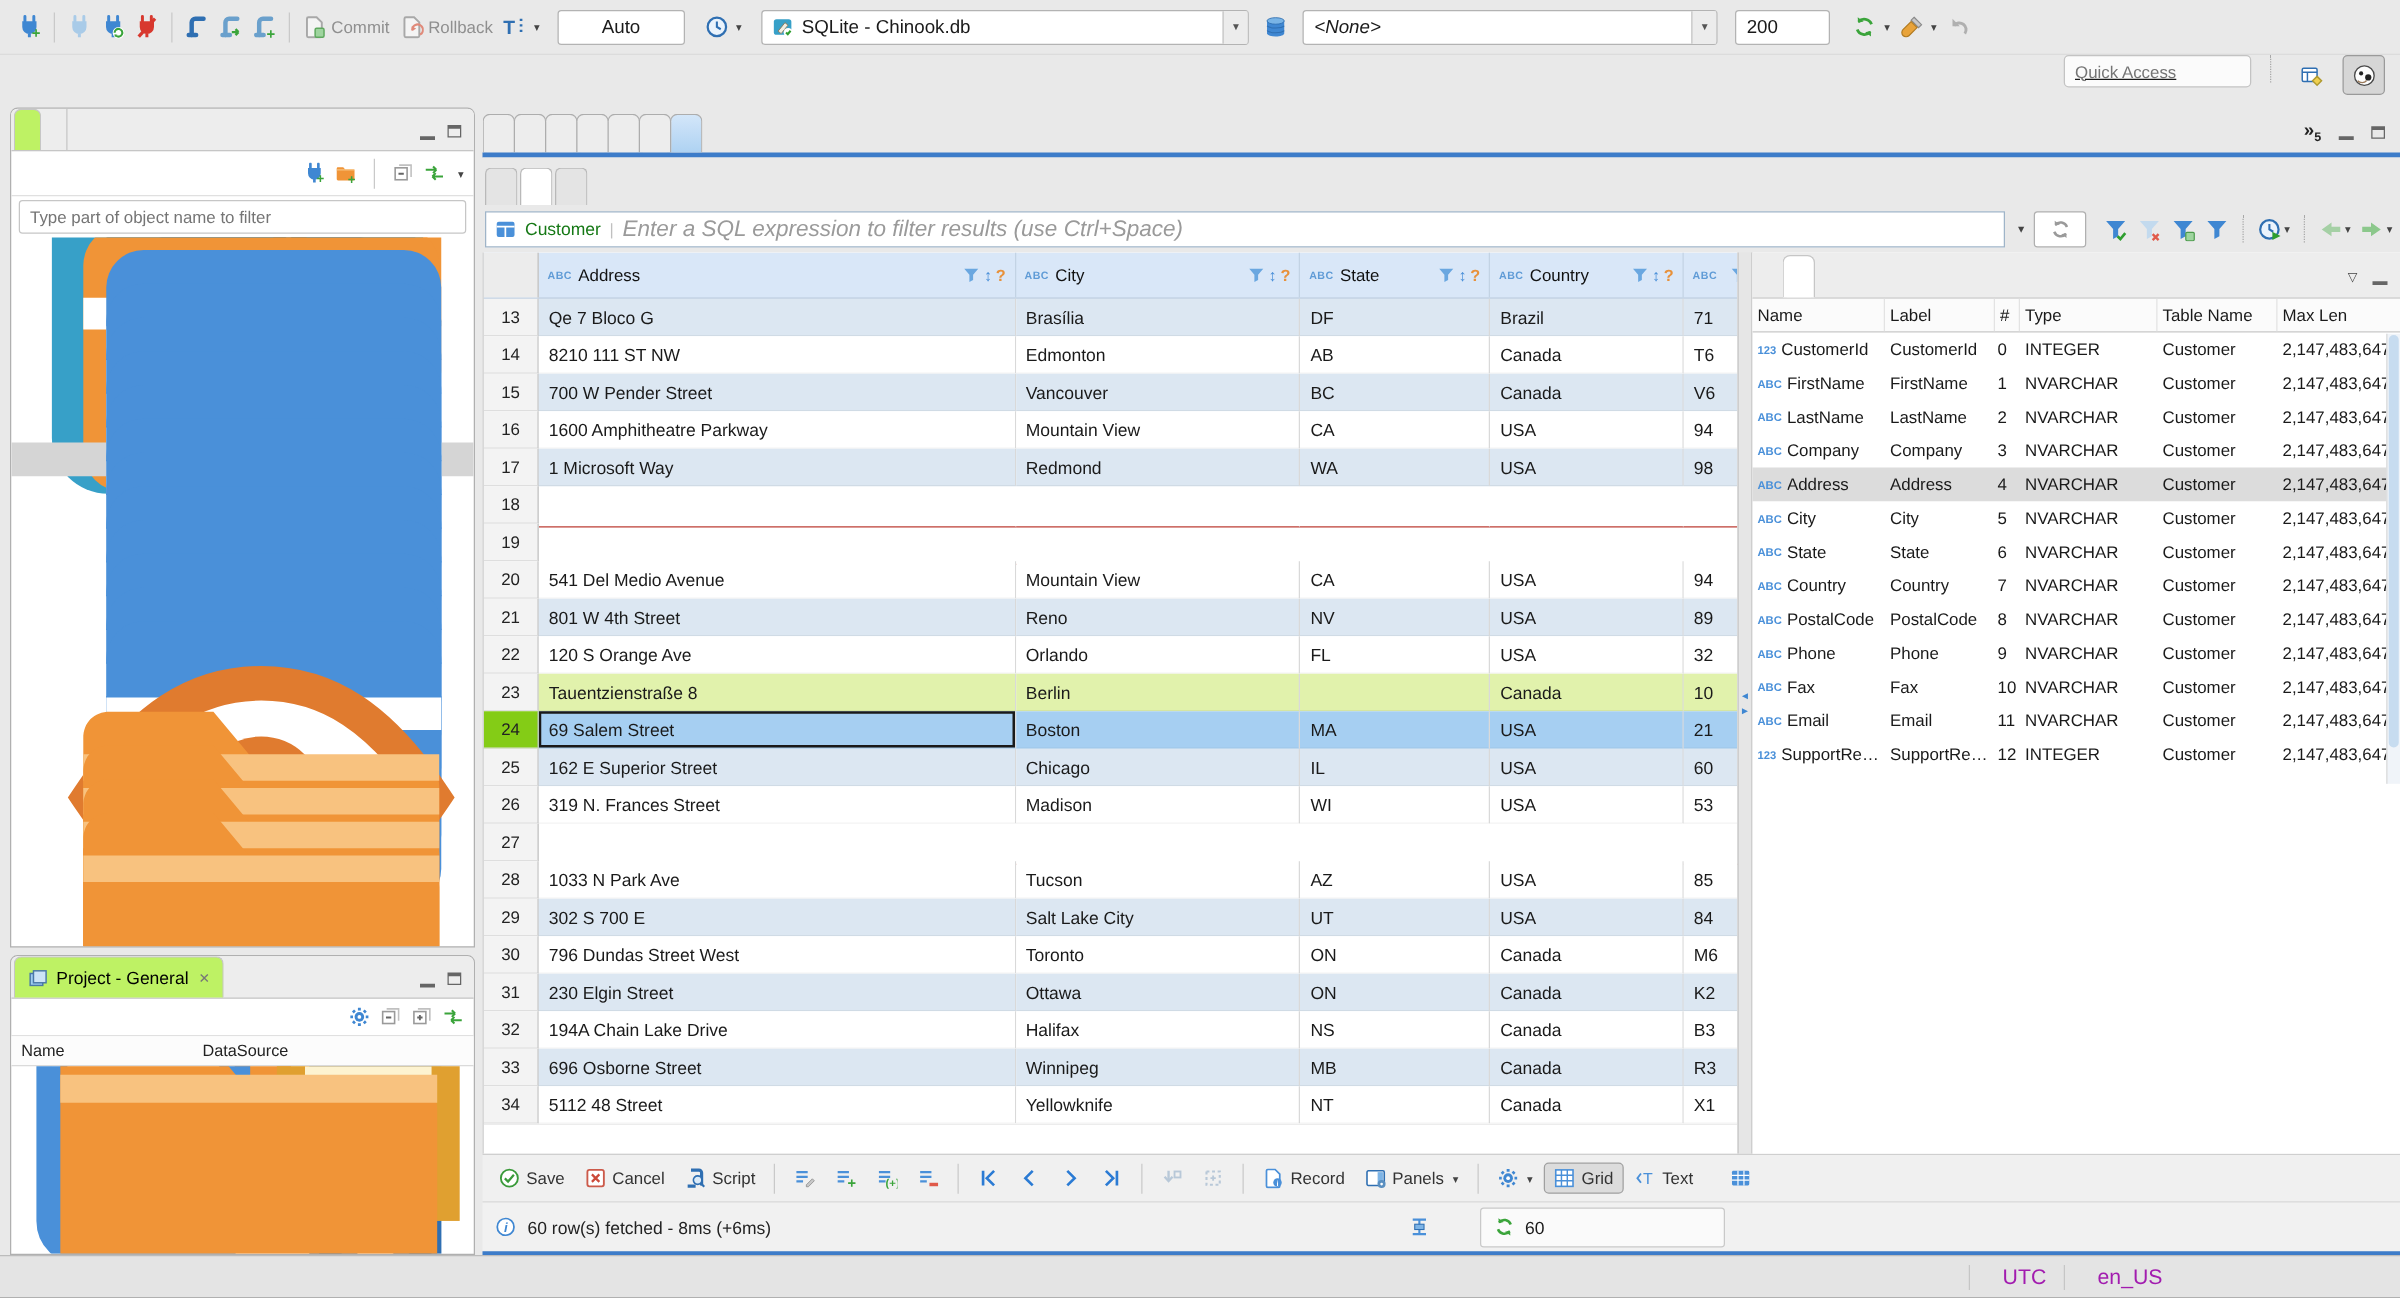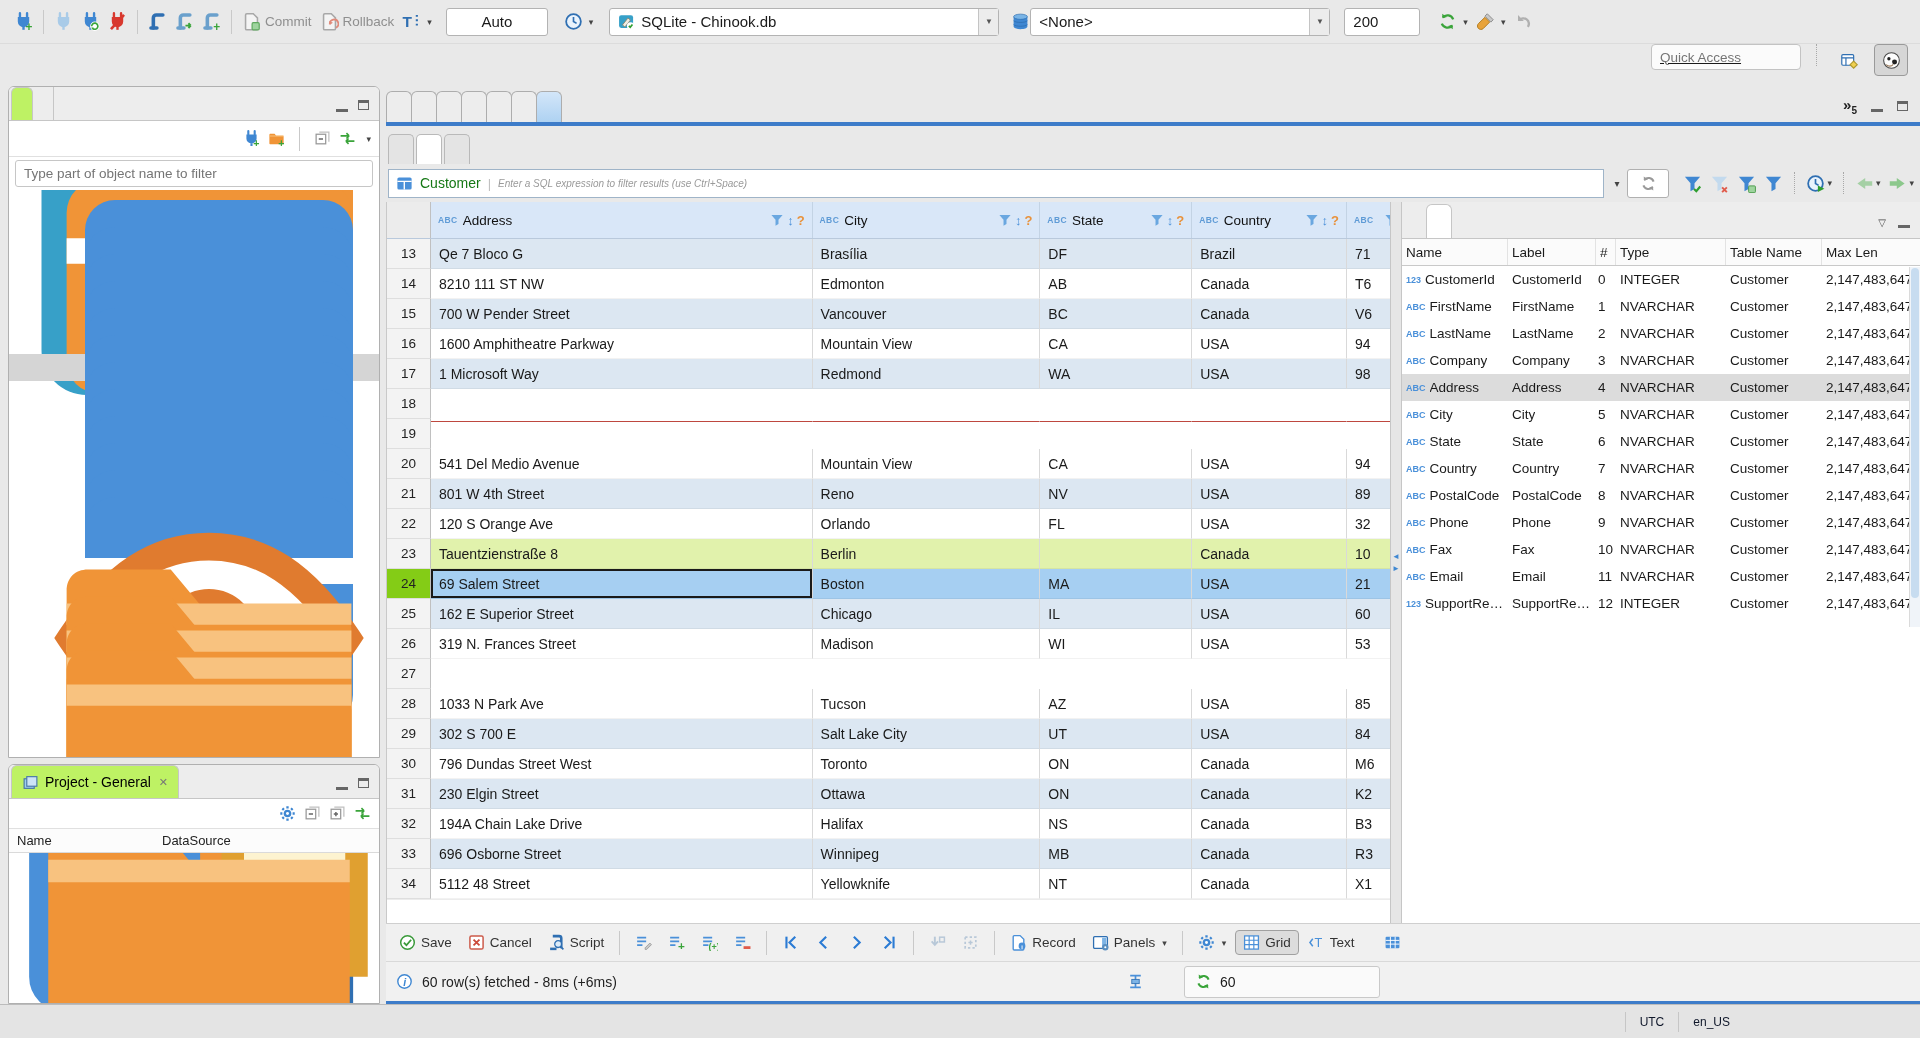--- a/index.html
+++ b/index.html
@@ -72,21 +72,21 @@
   .stab{display:flex;align-items:center;gap:6px;height:30px;padding:0 12px;background:#e4e4e4;
         border:1px solid #b9b9b9;border-bottom:none;border-radius:5px 5px 0 0;margin-right:2px;font-size:13.5px;}
   .stab[data-active="true"]{background:#fff;}
   .bcrumb{margin-left:auto;display:flex;align-items:center;gap:10px;padding:0 10px 5px 0;}
   .bc-item{display:flex;align-items:center;gap:5px;font-size:13.5px;}
 
   .filterbar{height:38px;display:flex;align-items:center;background:#e9e9e9;padding:0 2px;}
   .ffield{flex:1;height:29px;background:#fff;border:1px solid #9fb4c8;display:flex;align-items:center;gap:7px;padding:0 7px;min-width:0;}
   .ftable{color:#157815;font-size:14px;}
   .fsep{color:#c0c0c0;}
-  .fph{color:#9a9a9a;font-style:italic;font-size:10px;white-space:nowrap;overflow:hidden;}
+  .fph{color:#9a9a9a;font-style:italic;font-size:18px;white-space:nowrap;overflow:hidden;}
   .fbtn{display:flex;align-items:center;justify-content:center;padding:2px 4px;flex:none;}
   .frefresh{width:42px;height:29px;background:#fff;border:1px solid #b0b0b0;border-radius:3px;display:flex;align-items:center;justify-content:center;}
 
   .content{flex:1;display:flex;min-height:0;}
   .gridwrap{width:1004px;flex:none;background:#fff;display:flex;flex-direction:column;overflow:hidden;border-left:1px solid #c9c9c9;}
   .ghead{height:37px;display:flex;flex:none;background:#d9e7f8;border-bottom:1px solid #b9c9dc;}
   .gcorner{width:44px;flex:none;background:#ececec;border-right:1px solid #c0c0c0;}
   .gh{display:flex;align-items:center;gap:5px;padding:0 7px;border-right:1px solid #c3d3e4;overflow:hidden;font-size:13.5px;color:#111;}
   .ghead .gh:nth-child(2){width:382px;}
   .ghead .gh:nth-child(3){width:228px;}
@@ -158,21 +158,21 @@
   .statusrow{height:40px;display:flex;align-items:center;background:#f1f1f1;border-top:1px solid #d9d9d9;flex:none;}
   .smsgbox{width:768px;display:flex;align-items:center;gap:9px;padding:0 10px;height:100%;flex:none;}
   .smsg{font-size:14px;color:#222;}
   .srefbox{width:196px;height:32px;margin-left:30px;background:#fafafa;border:1px solid #c9c9c9;border-radius:3px;
            display:flex;align-items:center;gap:8px;padding:0 10px;}
   .blueline{height:3px;background:#3d7cc9;flex:none;}
 
   .osbar{position:absolute;left:0;bottom:0;width:1920px;height:34px;background:#e4e4e4;border-top:1px solid #bcbcbc;
          display:flex;align-items:center;justify-content:flex-end;padding-right:190px;}
   .ossep{width:1px;height:20px;background:#c6c6c6;margin:0 14px;}
-  .ostxt{font-size:12px;color:#0f172a;}
+  .ostxt{font-size:17px;color:#a21caf;margin-left:12px;}
 </style>
 </head>
 <body>
 
 <div id="app">
 
   <div class="hdr">
     <div class="hrow1">
       <span class="tbtn">
           <span class="ic s18">
@@ -298,21 +298,21 @@
             <span>▼</span>
           </span>
       </div>
       <span class="ic s18" style="margin-left:12px;">
           <svg viewBox="0 0 16 16" xmlns="http://www.w3.org/2000/svg">
             <path d="M2.2 4v8.3c0 1.3 2.6 2.2 5.8 2.2s5.8-.9 5.8-2.2V4" fill="#3f87d2"></path>
             <ellipse cx="8" cy="4" rx="5.8" ry="2.2" fill="#79b4e6" stroke="#2f6fb2" stroke-width=".6"></ellipse>
             <path d="M2.2 7.4c1 .9 3.2 1.4 5.8 1.4s4.8-.5 5.8-1.4M2.2 10.6c1 .9 3.2 1.4 5.8 1.4s4.8-.5 5.8-1.4" stroke="#2f6fb2" fill="none" stroke-width=".7"></path>
           </svg>
         </span>
-      <div class="combo" style="width:300px;margin-left:0;">
+      <div class="combo" style="width:332px;margin-left:12px;font-style:italic;">
         <span style="flex:1;font-size:15px;">&lt;None&gt;</span>
         <span class="cbtn">
             <span>▼</span>
           </span>
       </div>
       <div class="combo" style="width:76px;margin-left:14px;">
         <span style="font-size:15px;">200</span>
       </div>
       <span class="tbtn" style="margin-left:14px;">
         <span class="ic s18">

